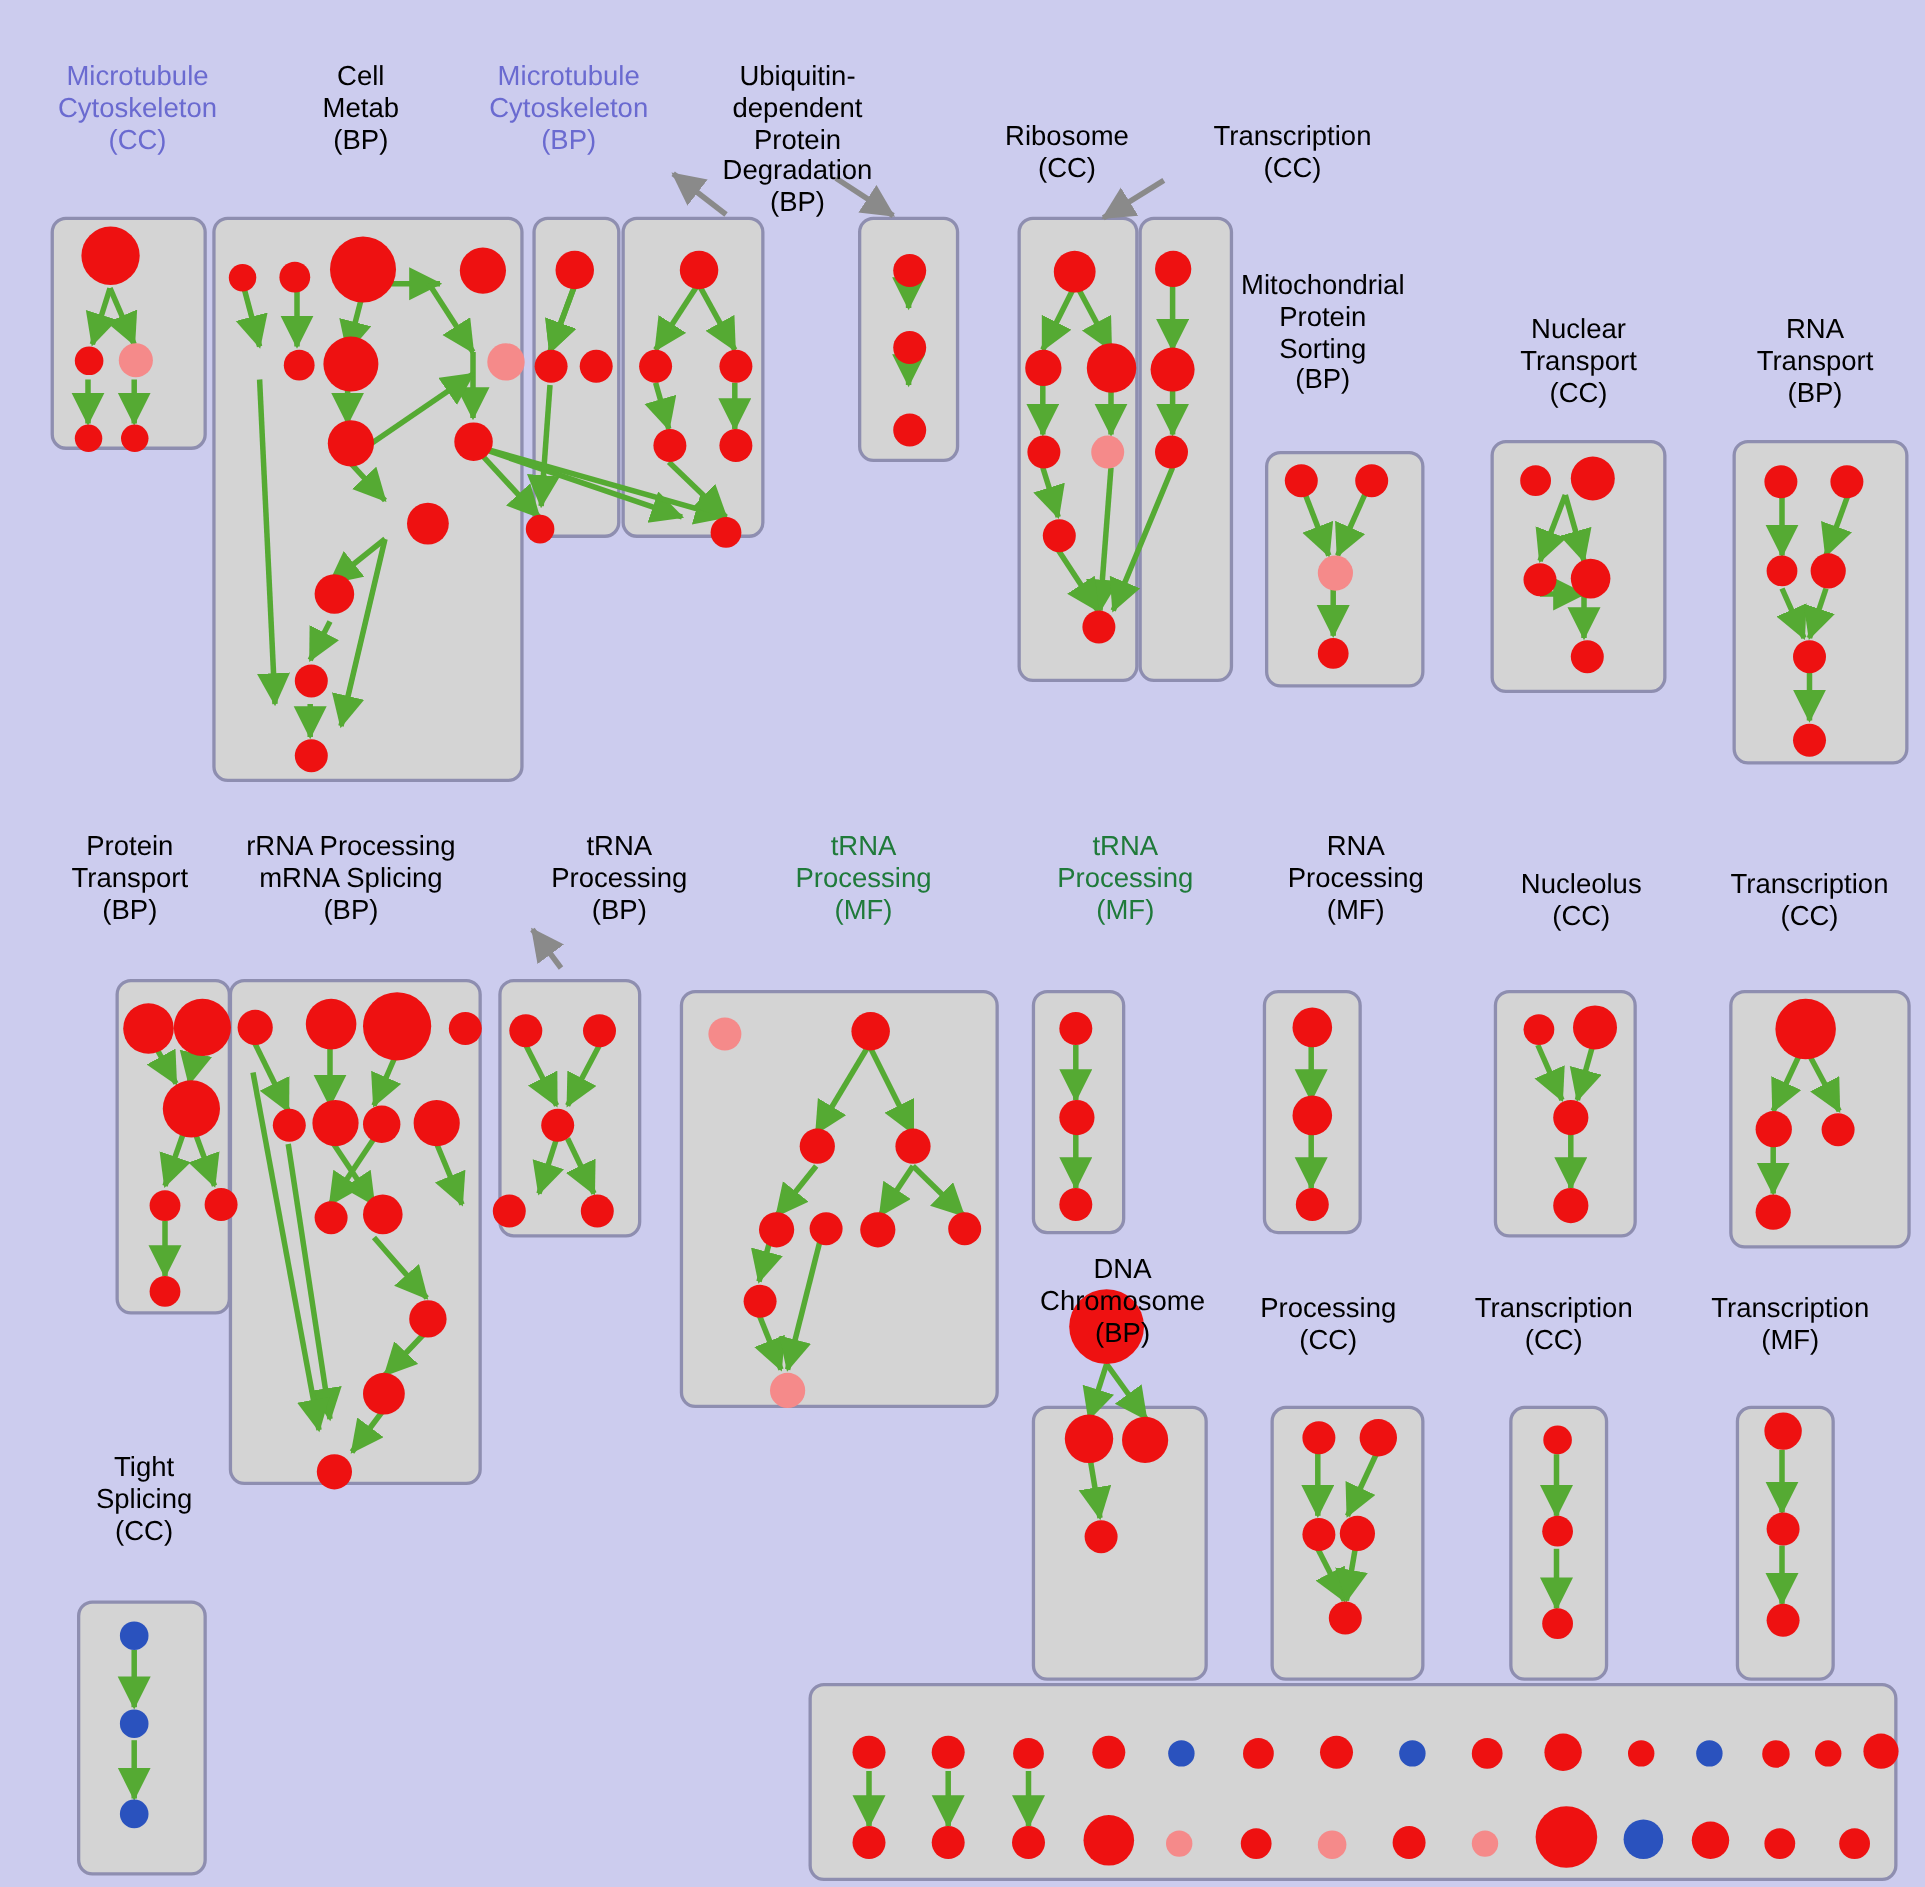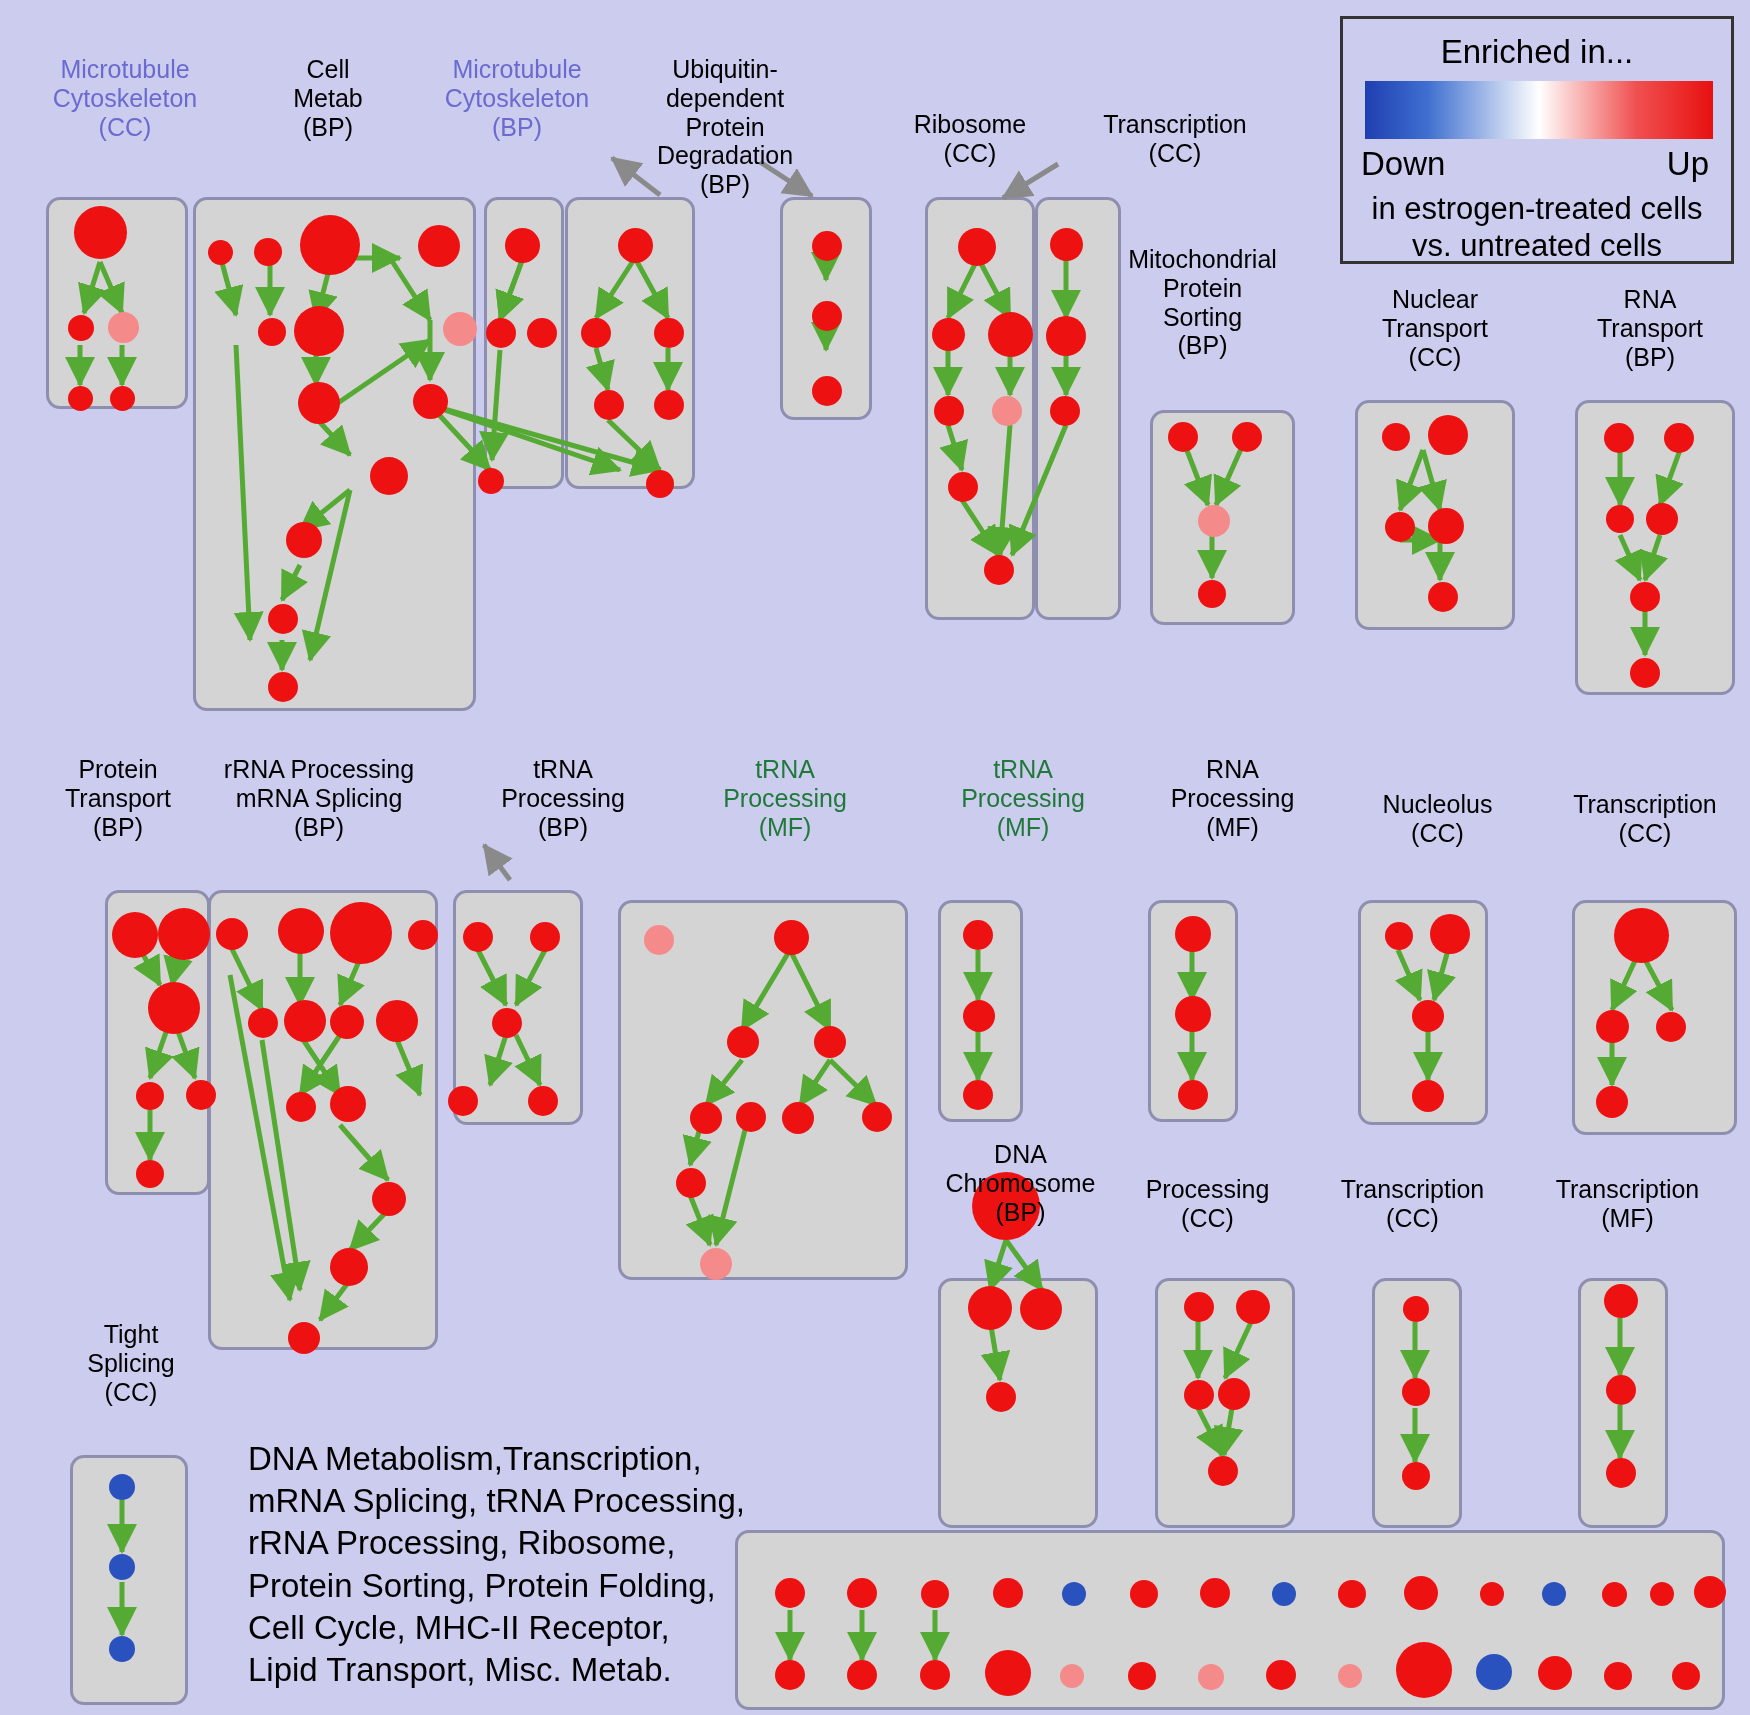--- a/index.html
+++ b/index.html
@@ -486,29 +486,15 @@
   <div class="label" style="left:1105px;top:1175px;width:205px;">Processing
 (CC)</div>
   <div class="label" style="left:1310px;top:1175px;width:205px;">Transcription
 (CC)</div>
   <div class="label" style="left:1520px;top:1175px;width:215px;">Transcription
 (MF)</div>
   <div class="label" style="left:42px;top:1320px;width:178px;">Tight
 Splicing
 (CC)</div>
 
-  <div class="blocktext" style="left:248px;top:1438px;width:520px;">DNA Metabolism,Transcription,
-mRNA Splicing, tRNA Processing,
-rRNA Processing, Ribosome,
-Protein Sorting, Protein Folding,
-Cell Cycle, MHC-II Receptor,
-Lipid Transport, Misc. Metab.</div>
-
-  <div class="legend" style="left:1340px;top:16px;width:394px;height:248px;">
-    <div class="legend-title">Enriched in...</div>
-    <div class="legend-bar" style="left:22px;top:62px;width:348px;height:58px;"></div>
-    <div class="legend-down" style="left:18px;top:126px;">Down</div>
-    <div class="legend-up" style="right:22px;top:126px;">Up</div>
-    <div class="legend-sub" style="top:172px;">in estrogen-treated cells
-vs. untreated cells</div>
-  </div>
+
 
 </div>
 
 </body></html>

